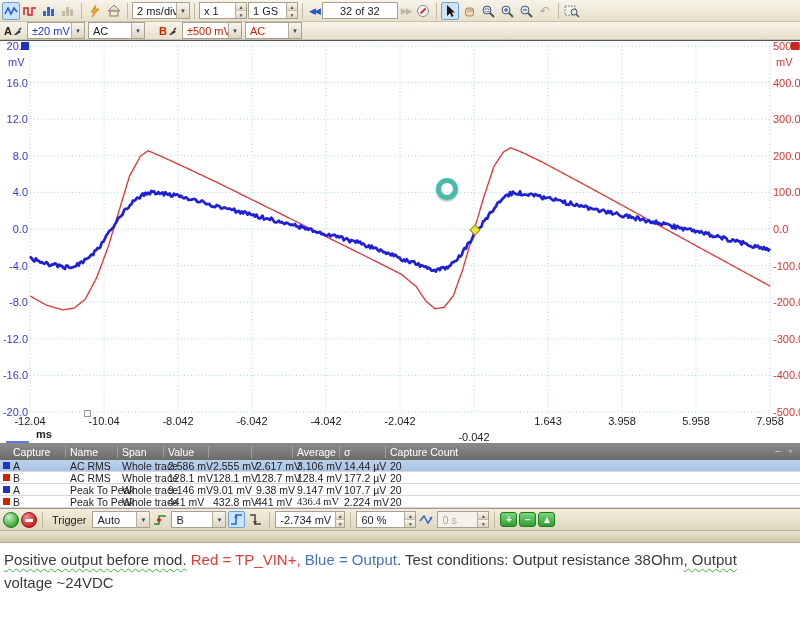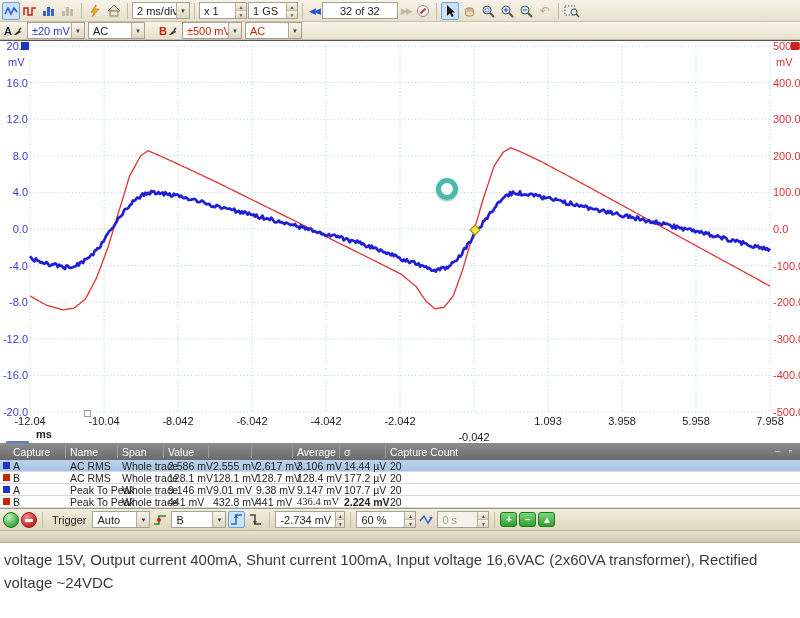--- a/index.html
+++ b/index.html
@@ -258,21 +258,21 @@
         <div class="tick rtick" style="top: 365px;">-500.0</div>
       </div>
     <div id="x-ticks">
         <div class="tick xtick" style="left: 8.074px;">-12.04</div>
         <div class="tick xtick" style="left: 82.074px;">-10.04</div>
         <div class="tick xtick" style="left: 156px;">-8.042</div>
         <div class="tick xtick" style="left: 230px;">-6.042</div>
         <div class="tick xtick" style="left: 304px;">-4.042</div>
         <div class="tick xtick" style="left: 378px;">-2.042</div>
         <div class="tick xtick" style="left: 452px; margin-top: 16px;">-0.042</div>
-        <div class="tick xtick" style="left: 526px;">1.093</div>
+        <div class="tick xtick" style="left: 526px;">1.643</div>
         <div class="tick xtick" style="left: 600px;">3.958</div>
         <div class="tick xtick" style="left: 674px;">5.958</div>
         <div class="tick xtick" style="left: 748px;">7.958</div>
       </div>
     <div class="axis-unit" style="left:8px;top:15px;color:#3a3ad0">mV</div>
     <div class="axis-unit" style="left:776px;top:15px;color:#d83434">mV</div>
     <div class="badge" style="left:6px;top:388px;background:#5b79e0">x1.0</div>
     <div class="axis-unit" style="left:36px;top:387px;font-weight:bold;color:#222">ms</div>
     <div class="badge" style="left:757px;top:390px;background:#e05050">x1.0</div>
     <div class="handle" style="left:21px;top:1px;background:#2233bb"></div>
@@ -342,21 +342,21 @@
         </div>
         <div class="m-row">
           <div class="sq" style="background: rgb(204, 34, 0);"></div>
           <div class="cell" style="left: 13px;">B</div>
           <div class="cell" style="left: 70px;">Peak To Peak</div>
           <div class="cell" style="left: 122px;">Whole trace</div>
           <div class="cell" style="left: 168px;">441 mV</div>
           <div class="cell" style="left: 213px;">432.8 mV</div>
           <div class="cell" style="left: 256px;">441 mV</div>
           <div class="cell" style="left: 297px; font-family: Liberation Serif, serif;">436.4 mV</div>
-          <div class="cell" style="left: 344px; font-weight: bold;">2.224 mV</div>
+          <div class="cell" style="left: 344px;">2.224 mV</div>
           <div class="cell" style="left: 390px;">20</div>
         </div>
       </div>
   </div>
 
   <div id="trigbar">
     <div class="roundbtn" id="go-btn"></div>
     <div class="roundbtn" id="stop-btn"></div>
     <div class="sep"></div>
     <span style="padding:0 4px">Trigger</span>
@@ -417,16 +417,16 @@
     </div>
     <div class="sep"></div>
     <div class="greenbtn">+</div>
     <div class="greenbtn">−</div>
     <div class="greenbtn">▲</div>
   </div>
 
   <div id="winstrip"></div>
 
   <div id="caption">
-      <div><span>voltage 15V, Output current 400mA, Shunt current 100mA, Input voltage 16,6VAC (2x60VA transformer), Rectified</span></div>
+      <div><span class="seg-spell">Positive output before mod.</span><span> </span><span class="seg-red">Red = TP_VIN+,</span><span> </span><span class="seg-blue">Blue = Output</span><span>. Test conditions:  Output resistance 38Ohm</span><span class="seg-spell">, Output</span></div>
       <div><span>voltage  ~24VDC</span></div>
     </div>
 </div>
 
 </body></html>

